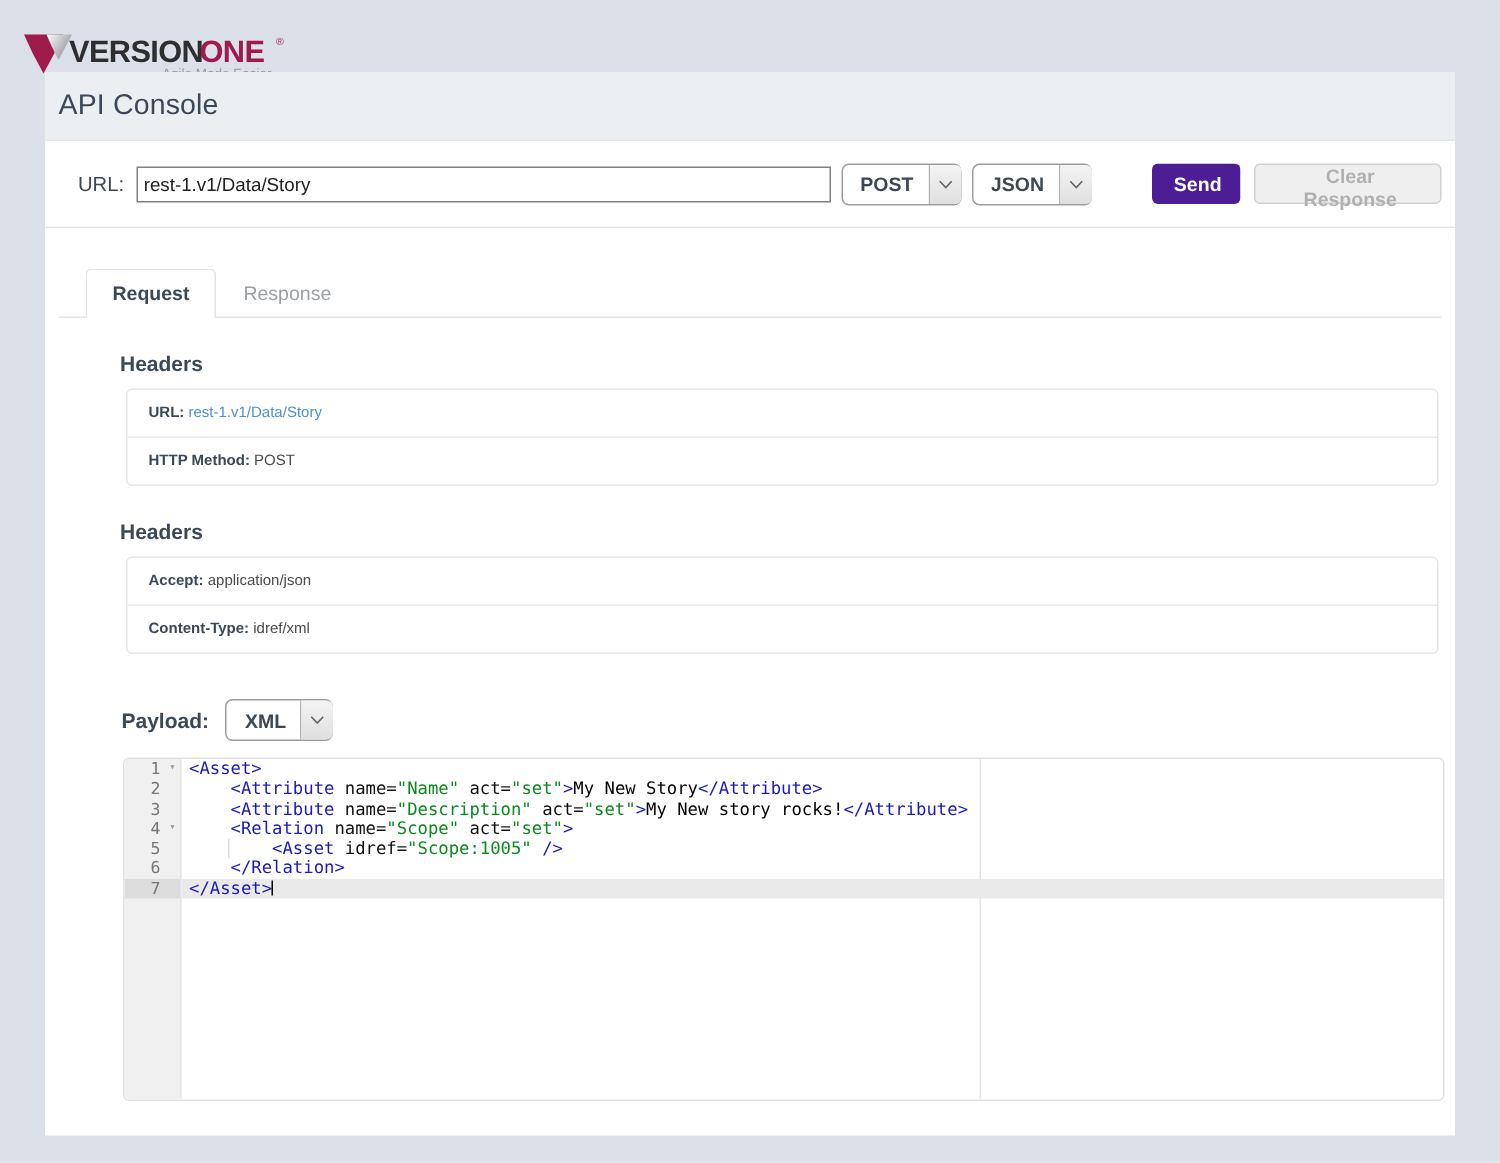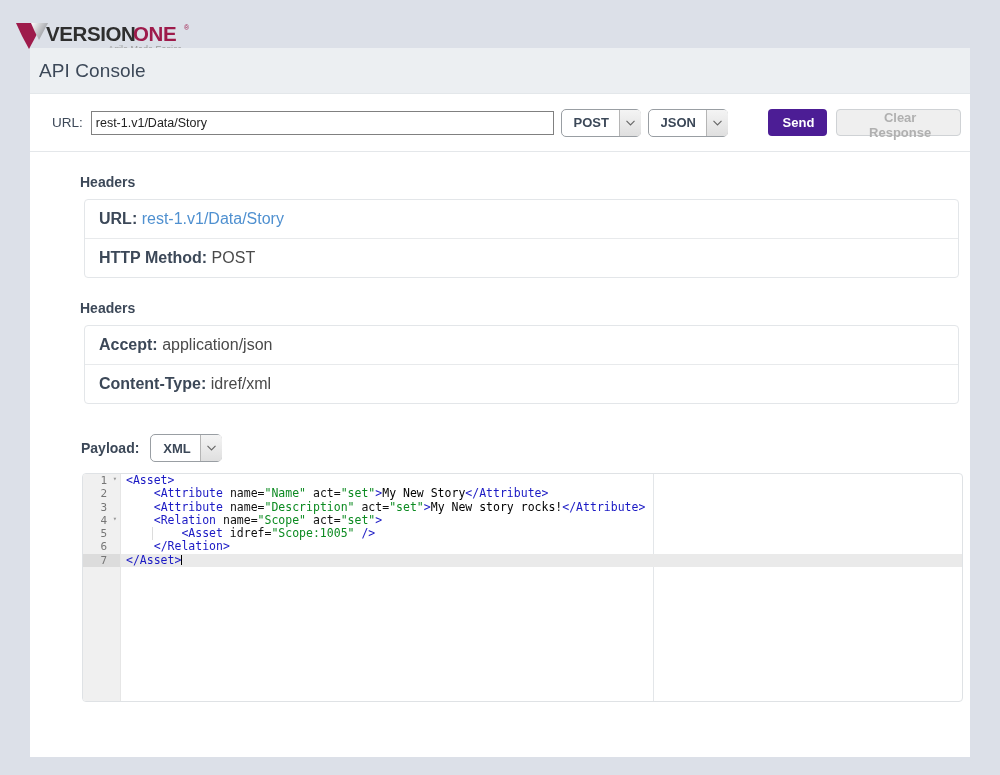--- a/index.html
+++ b/index.html
@@ -152,21 +152,21 @@
   .listgroup {
     margin-left: 45px;
     width: 875px;
     border: 1px solid #e3e6e9;
     border-radius: 4px;
     overflow: hidden;
     background: #fff;
   }
   .listitem {
     padding: 10px 14px;
-    font-size: 16px; color: #4a4a4a;
+    font-size: 10px; color: #4a4a4a;
     border-bottom: 1px solid #e8eaec;
   }
   .listitem:last-child { border-bottom: none; }
   .listitem b { color: #3c4858; font-weight: bold; }
   .link { color: #4f90d0; }
 
   
   .payload-row {
     display: flex; align-items: center;
     margin: 30px 0 11px 42px;
@@ -296,20 +296,24 @@
       <span class="caret">
         <svg width="9" height="6" viewBox="0 0 9 6">
             <path d="M0.5 0.8 L4.5 5 L8.5 0.8" fill="none" stroke="#666" stroke-width="1.1"></path>
           </svg>
       </span>
     </span>
     <button class="btn btn-send">Send</button>
     <button class="btn btn-clear">Clear Response</button>
   </div>
 
+  <div class="tabs-row">
+    <div class="tab active">Request</div>
+    <div class="tab">Response</div>
+  </div>
 
   <div class="content">
 
     <div class="section-title">Headers</div>
     <div class="listgroup">
       <div class="listitem">
         <b>URL:</b>
         <span class="link">rest-1.v1/Data/Story</span>
       </div>
       <div class="listitem">

